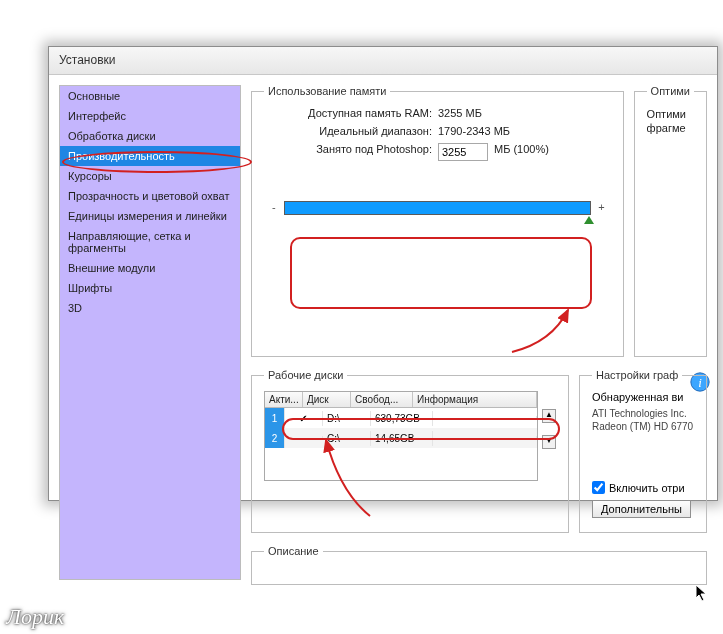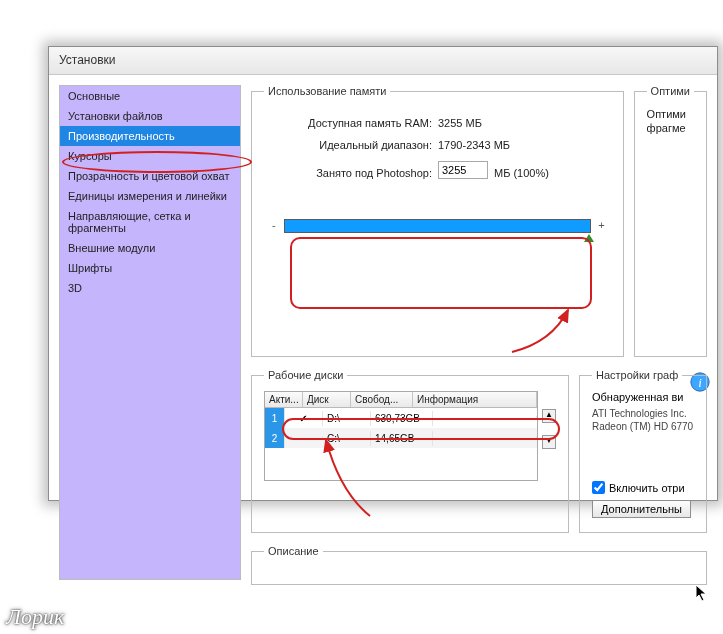--- a/index.html
+++ b/index.html
@@ -66,25 +66,24 @@
     font-size: 11px;
     position: relative;
   }
   legend {
     padding: 0 4px;
     color: #333;
     font-size: 11px;
   }
   .mem-row {
     display: flex;
-    align-items: flex-end;
+    align-items: flex-start;
     margin-bottom: 6px;
     font-size: 11px;
     color: #222;
-    margin-top: 10px;
   }
   .mem-label { width: 168px; text-align: right; margin-right: 6px; }
   .mem-value { margin-right: 4px; }
   .mem-input {
     width: 50px;
     height: 18px;
     border: 1px solid #a8a8a8;
     background: #fff;
     padding: 1px 3px;
     font: inherit;
@@ -242,21 +241,22 @@
 <div class="outer-shadow">
 
   <div class="titlebar">
     <span>Установки</span>
   </div>
 
   <div class="content">
 
     <div class="sidebar">
       <div class="sidebar-item"><span>Основные</span></div>
-      <div class="sidebar-item"><span>Установки файлов</span></div>
+      <div class="sidebar-item"><span>Интерфейс</span></div>
+      <div class="sidebar-item"><span>Обработка диски</span></div>
       <div class="sidebar-item selected"><span>Производительность</span></div>
       <div class="sidebar-item"><span>Курсоры</span></div>
       <div class="sidebar-item"><span>Прозрачность и цветовой охват</span></div>
       <div class="sidebar-item"><span>Единицы измерения и линейки</span></div>
       <div class="sidebar-item"><span>Направляющие, сетка и фрагменты</span></div>
       <div class="sidebar-item"><span>Внешние модули</span></div>
       <div class="sidebar-item"><span>Шрифты</span></div>
       <div class="sidebar-item"><span>3D</span></div>
     </div>
 

